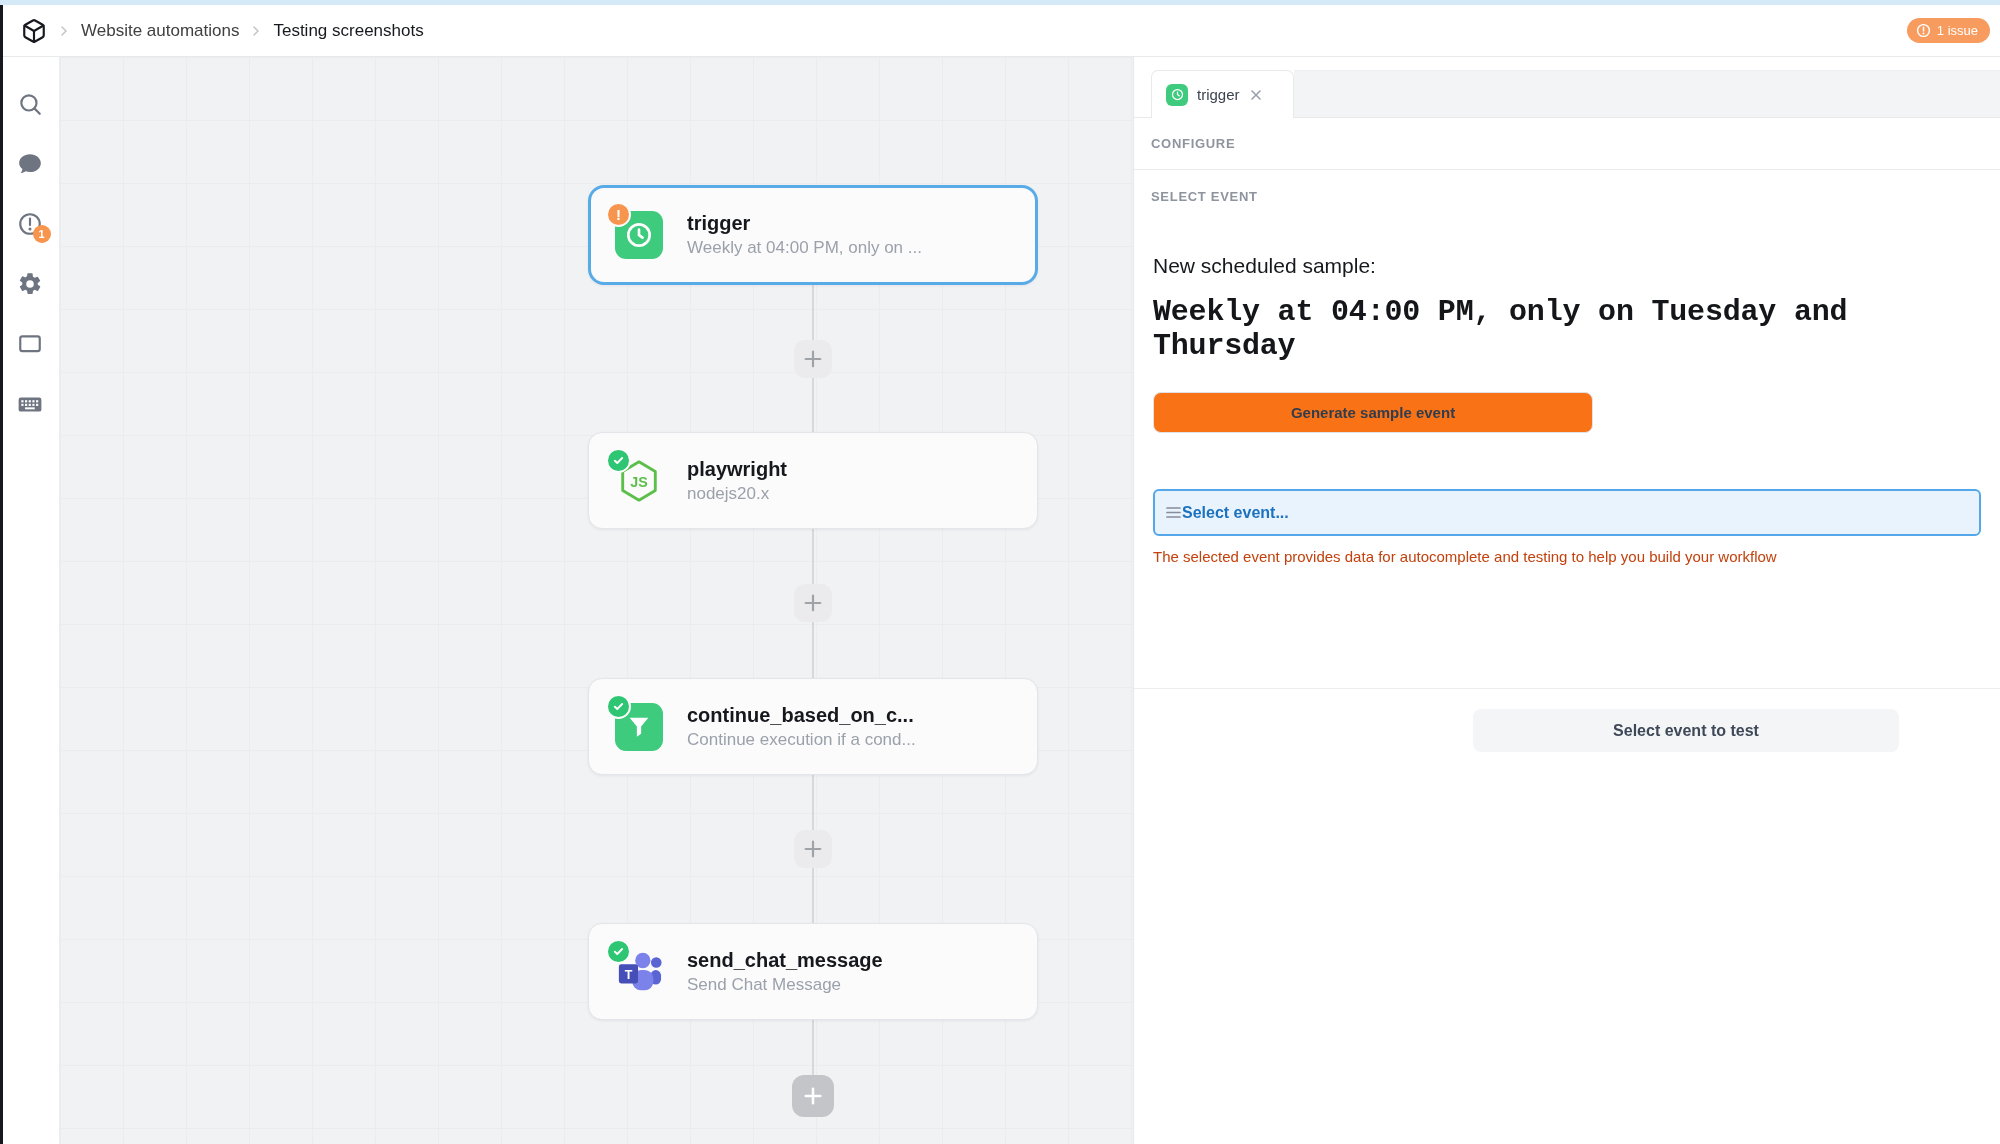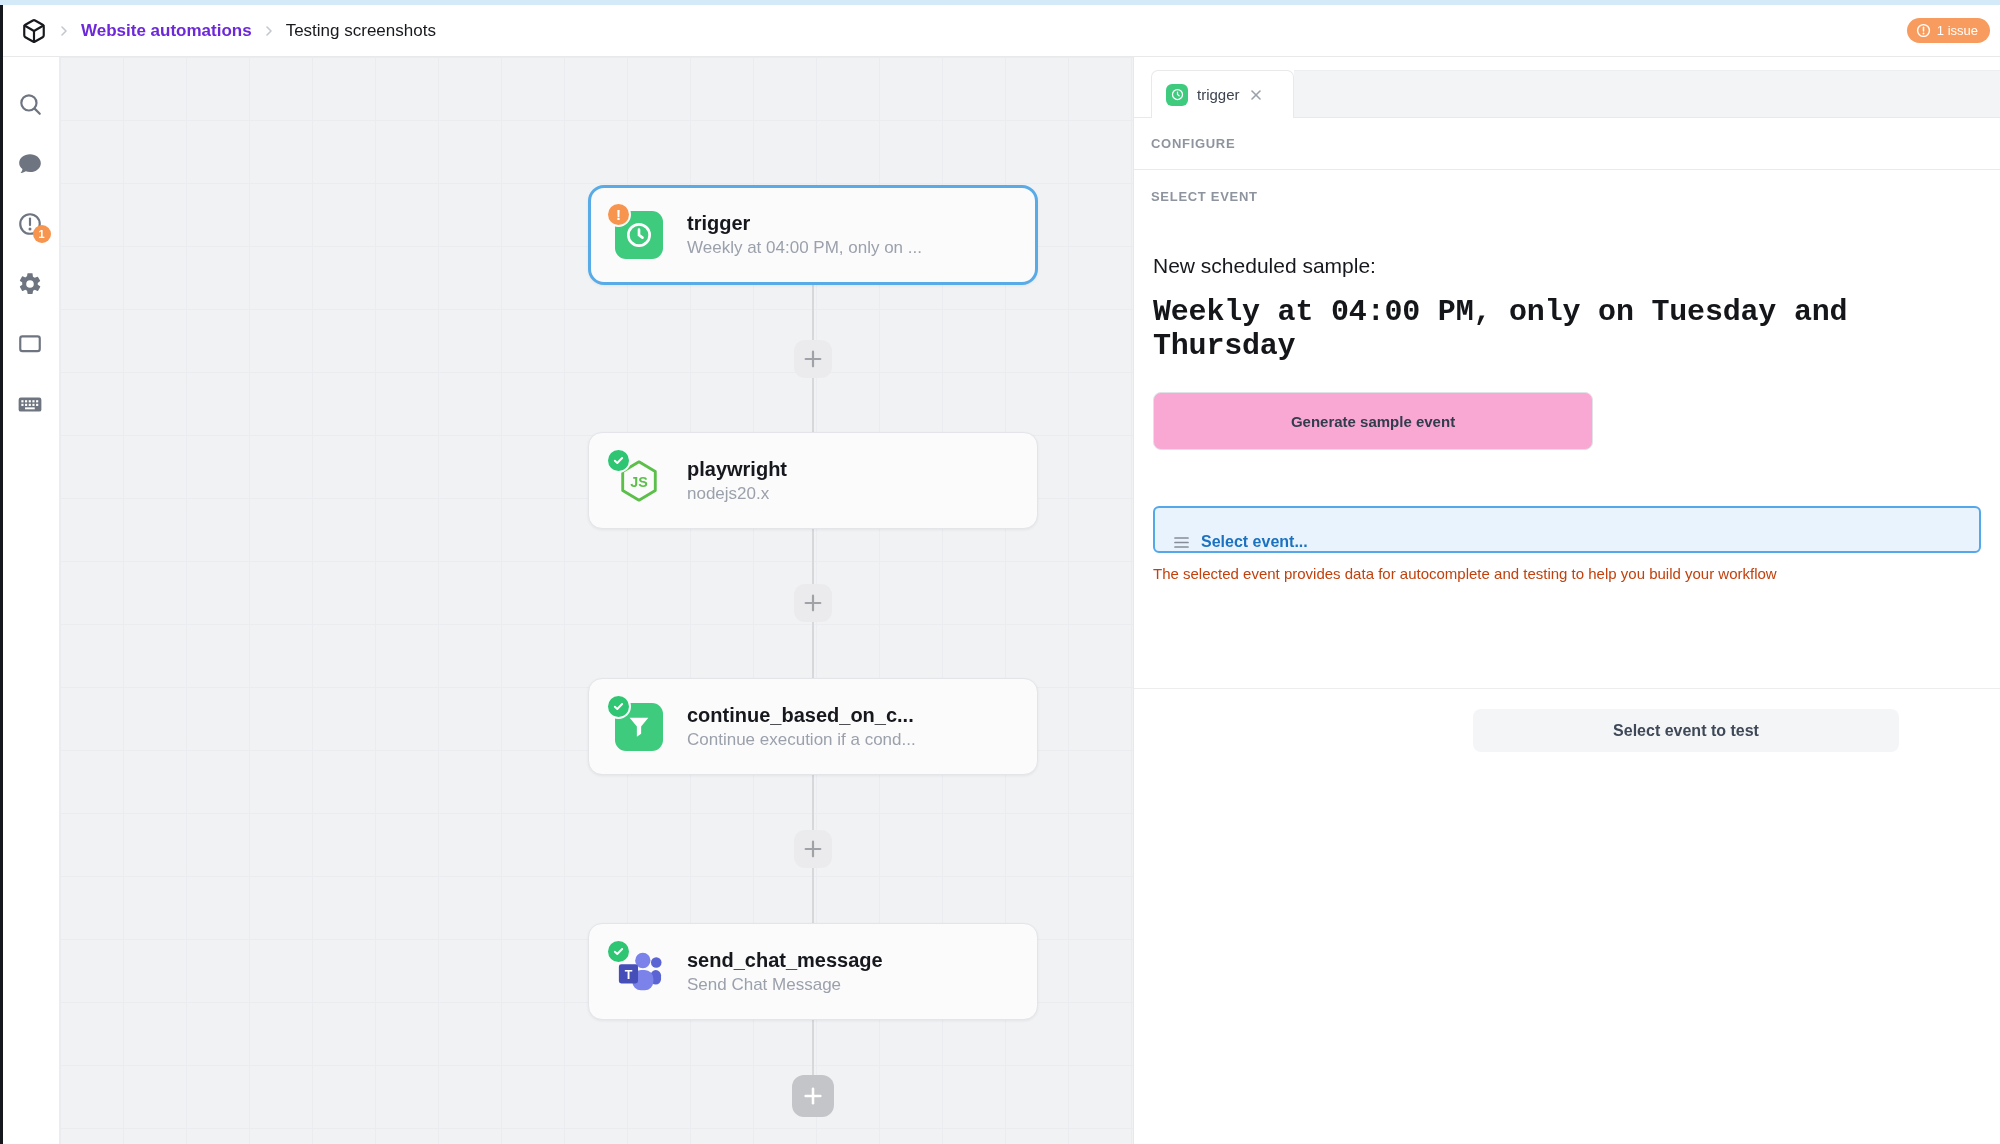--- a/index.html
+++ b/index.html
@@ -8,21 +8,21 @@
 
   .accent-strip { height:5px; background:#d5eaf8; }
   .left-edge { position:fixed; left:0; top:5px; bottom:0; width:3px; background:#15181c; z-index:50; }
 
   
   header { height:52px; background:#fff; border-bottom:1px solid #e8e9eb;
     display:flex; align-items:center; padding:0 10px 0 21px; }
   .crumbs { display:flex; align-items:center; gap:9px; }
   .logo { width:26px; height:26px; color:#17191e; }
   .crumb-sep { width:16px; height:16px; color:#c3c8ce; }
-  .crumb-1 { font-size:17px; font-weight:700; color:#6d28d9; }
+  .crumb-1 { font-size:17px; font-weight:400; color:#404040; }
   .crumb-2 { font-size:17px; font-weight:400; color:#17191e; }
   .header-spacer { flex:1; }
   .issue-badge { display:flex; align-items:center; gap:6px; background:#f79b5e;
     color:#fff; font-size:13px; font-weight:500; border-radius:14px;
     padding:5px 12px 5px 9px; margin-right:0px; }
   .issue-badge svg { width:15px; height:15px; }
 
   
   .main { display:flex; height:1087px; }
 
@@ -86,27 +86,27 @@
   .tab-close svg { width:14px; height:14px; }
 
   .section-row { display:flex; align-items:center; padding-left:17px;
     font-size:13px; font-weight:600; letter-spacing:.7px; color:#8e949e; }
   .row-configure { height:52px; border-bottom:1px solid #e9eaec; }
   .row-select-event { height:52px; }
 
   .panel-content { padding-left:19px; }
   .events-heading { font-size:21px; font-weight:400; color:#16181d; margin-top:32px; }
   .schedule-title { font-size:30px; font-weight:700; color:#14161a; margin-top:17px; letter-spacing:-.2px;font-family:Liberation Mono, monospace; }
-  .generate-btn { margin-top:29px; width:440px; height:58px; background:#f9a8d4;
+  .generate-btn { margin-top:29px; width:440px; height:41px; background:#f97316;
     border:1px solid #dfe2e6; border-radius:8px; font-size:15px; font-weight:600;
     color:#313c4d; display:flex; align-items:center; justify-content:center; cursor:pointer;
     font-family:"Liberation Sans", sans-serif; }
   .select-field { margin-top:56px; width:calc(100% - 19px); height:47px; background:#e9f3fd;
-    border:2px solid #54a7e8; border-radius:6px; display:flex; align-items:flex-end;
-    gap:11px; padding-left:18px; cursor:pointer; }
+    border:2px solid #54a7e8; border-radius:6px; display:flex; align-items:center;
+    padding-left:10px; cursor:pointer; }
   .select-field .list-icon { width:17px; height:17px; color:#868d98; display:flex; }
   .select-field .list-icon svg { width:17px; height:17px; }
   .select-label { font-size:16px; font-weight:700; color:#1b72c0; }
   .helper-text { margin-top:12px; font-size:15px; color:#c2410c; }
 
   .panel-divider { position:absolute; left:0; right:0; top:631px; height:1px; background:#ededef; }
   .test-btn { position:absolute; left:339px; top:652px; width:426px; height:43px;
     background:#f4f5f7; border:none; border-radius:8px; font-size:16px; font-weight:600;
     color:#3e4857; display:flex; align-items:center; justify-content:center; cursor:pointer;
     font-family:"Liberation Sans", sans-serif; }

